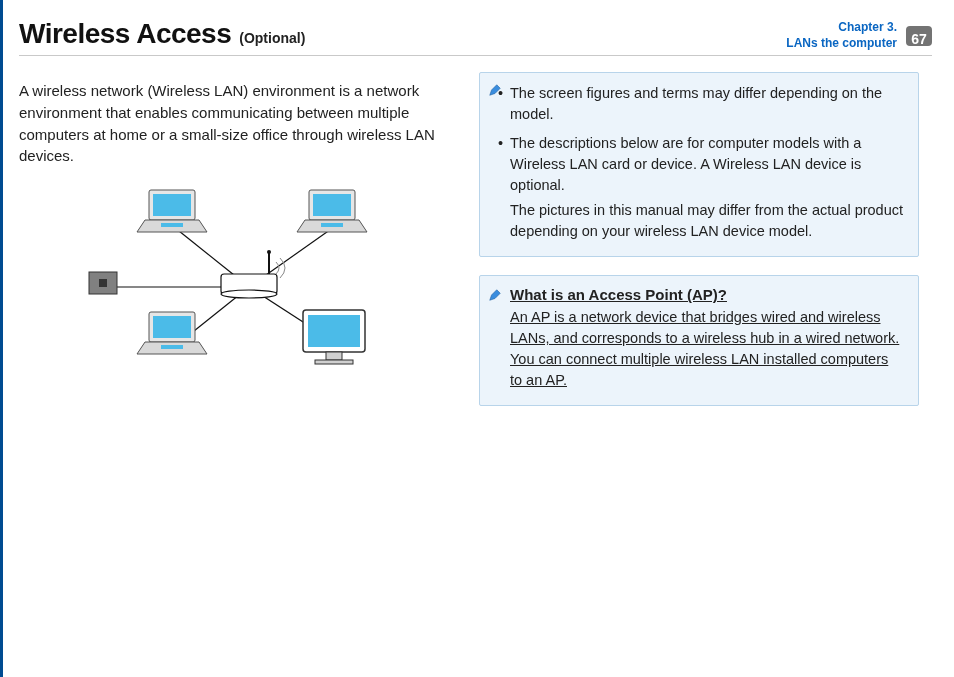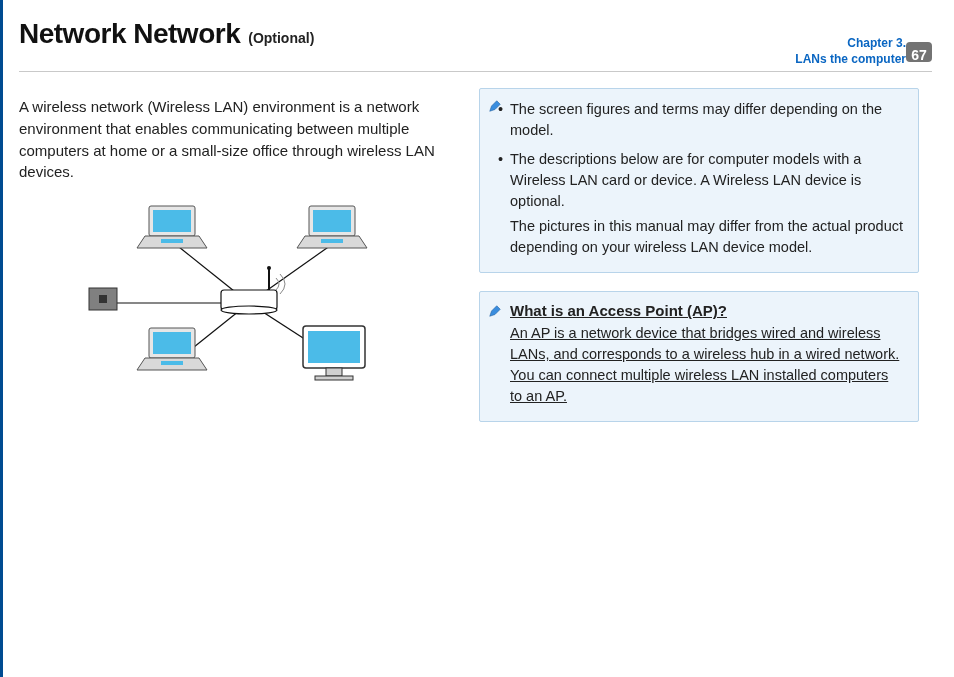--- a/index.html
+++ b/index.html
@@ -40,22 +40,22 @@
     color: #111;
   }
   .subtitle {
     font-size: 14px;
     font-weight: 700;
     color: #222;
   }
   .chapter-box {
     display: flex;
     align-items: center;
-    gap: 0;
-    margin-top: 18px;
+    gap: 9px;
+    margin-top: 2px;
   }
   .chapter-text {
     color: #0a66c2;
     font-size: 12px;
     font-weight: 700;
     text-align: right;
     line-height: 1.3;
   }
   .page-num {
     background: #737373;
@@ -146,21 +146,21 @@
   }
   .sub-extra { display:block; margin-top:4px; }
 </style>
 </head>
 <body>
 
 <div class="page">
 
   <div class="header">
     <div class="title-group">
-      <span class="title">Network Network</span>
+      <span class="title">Wireless Access</span>
       <span class="subtitle">(Optional)</span>
     </div>
     <div class="chapter-box">
       <div class="chapter-text">
         <span>Chapter 3.</span><br>
         <span>LANs the computer</span>
       </div>
       <div class="page-num">67</div>
     </div>
   </div>

